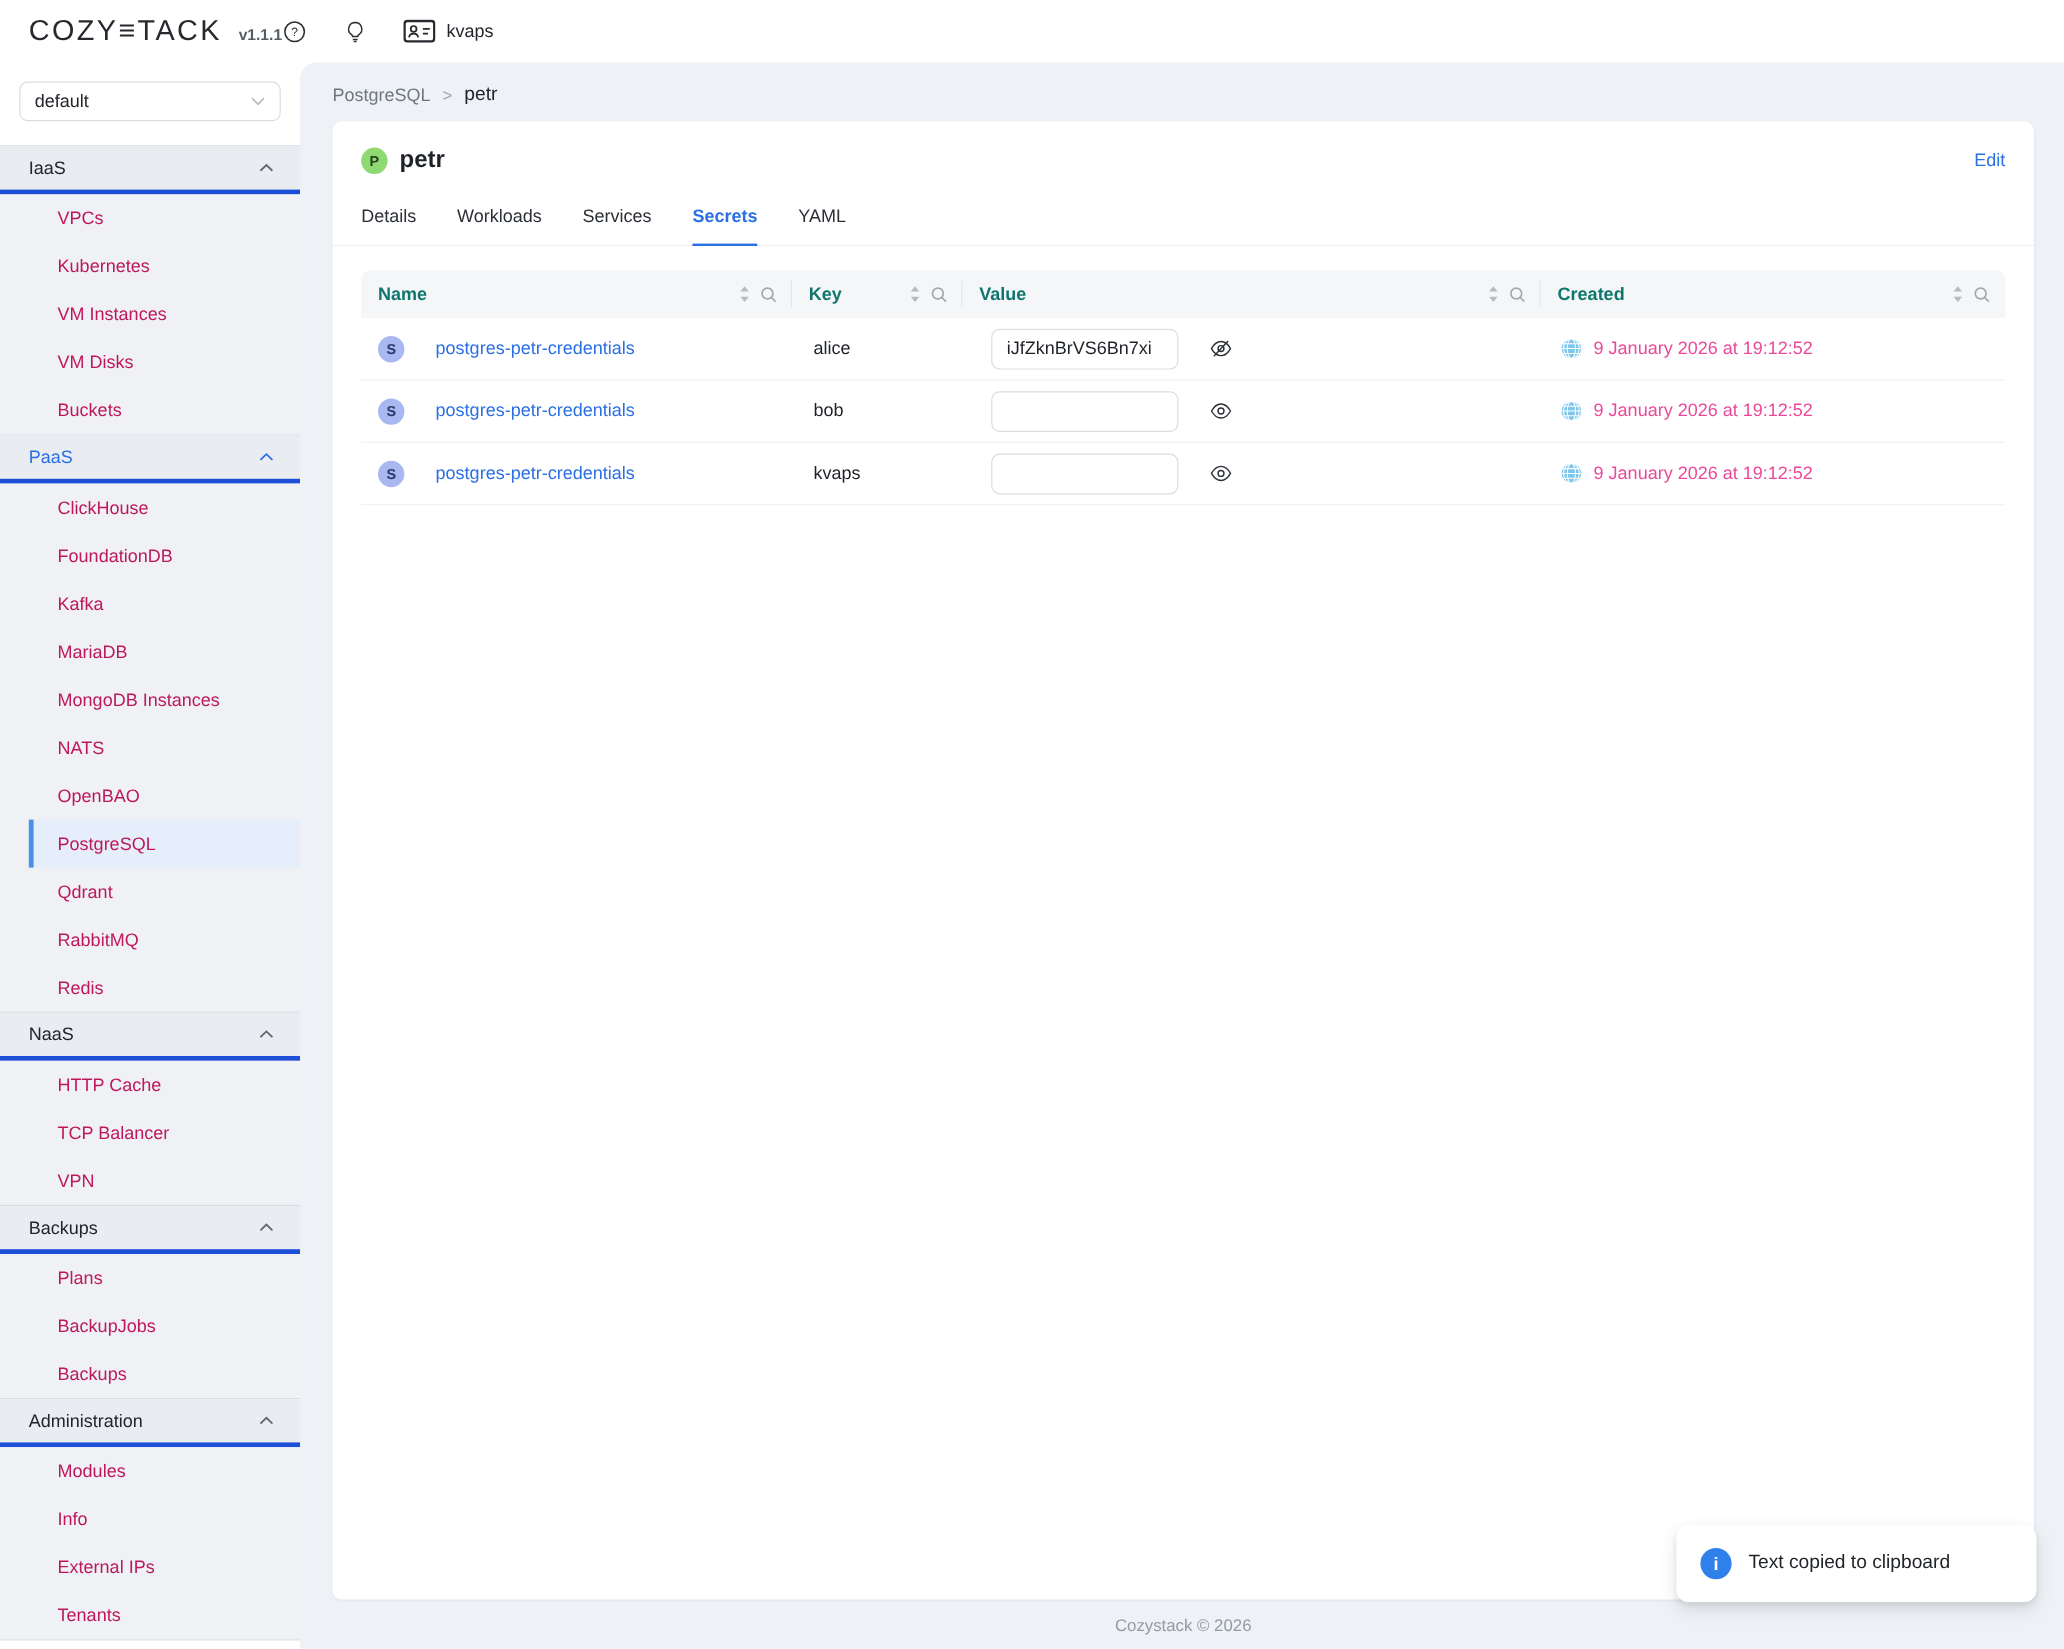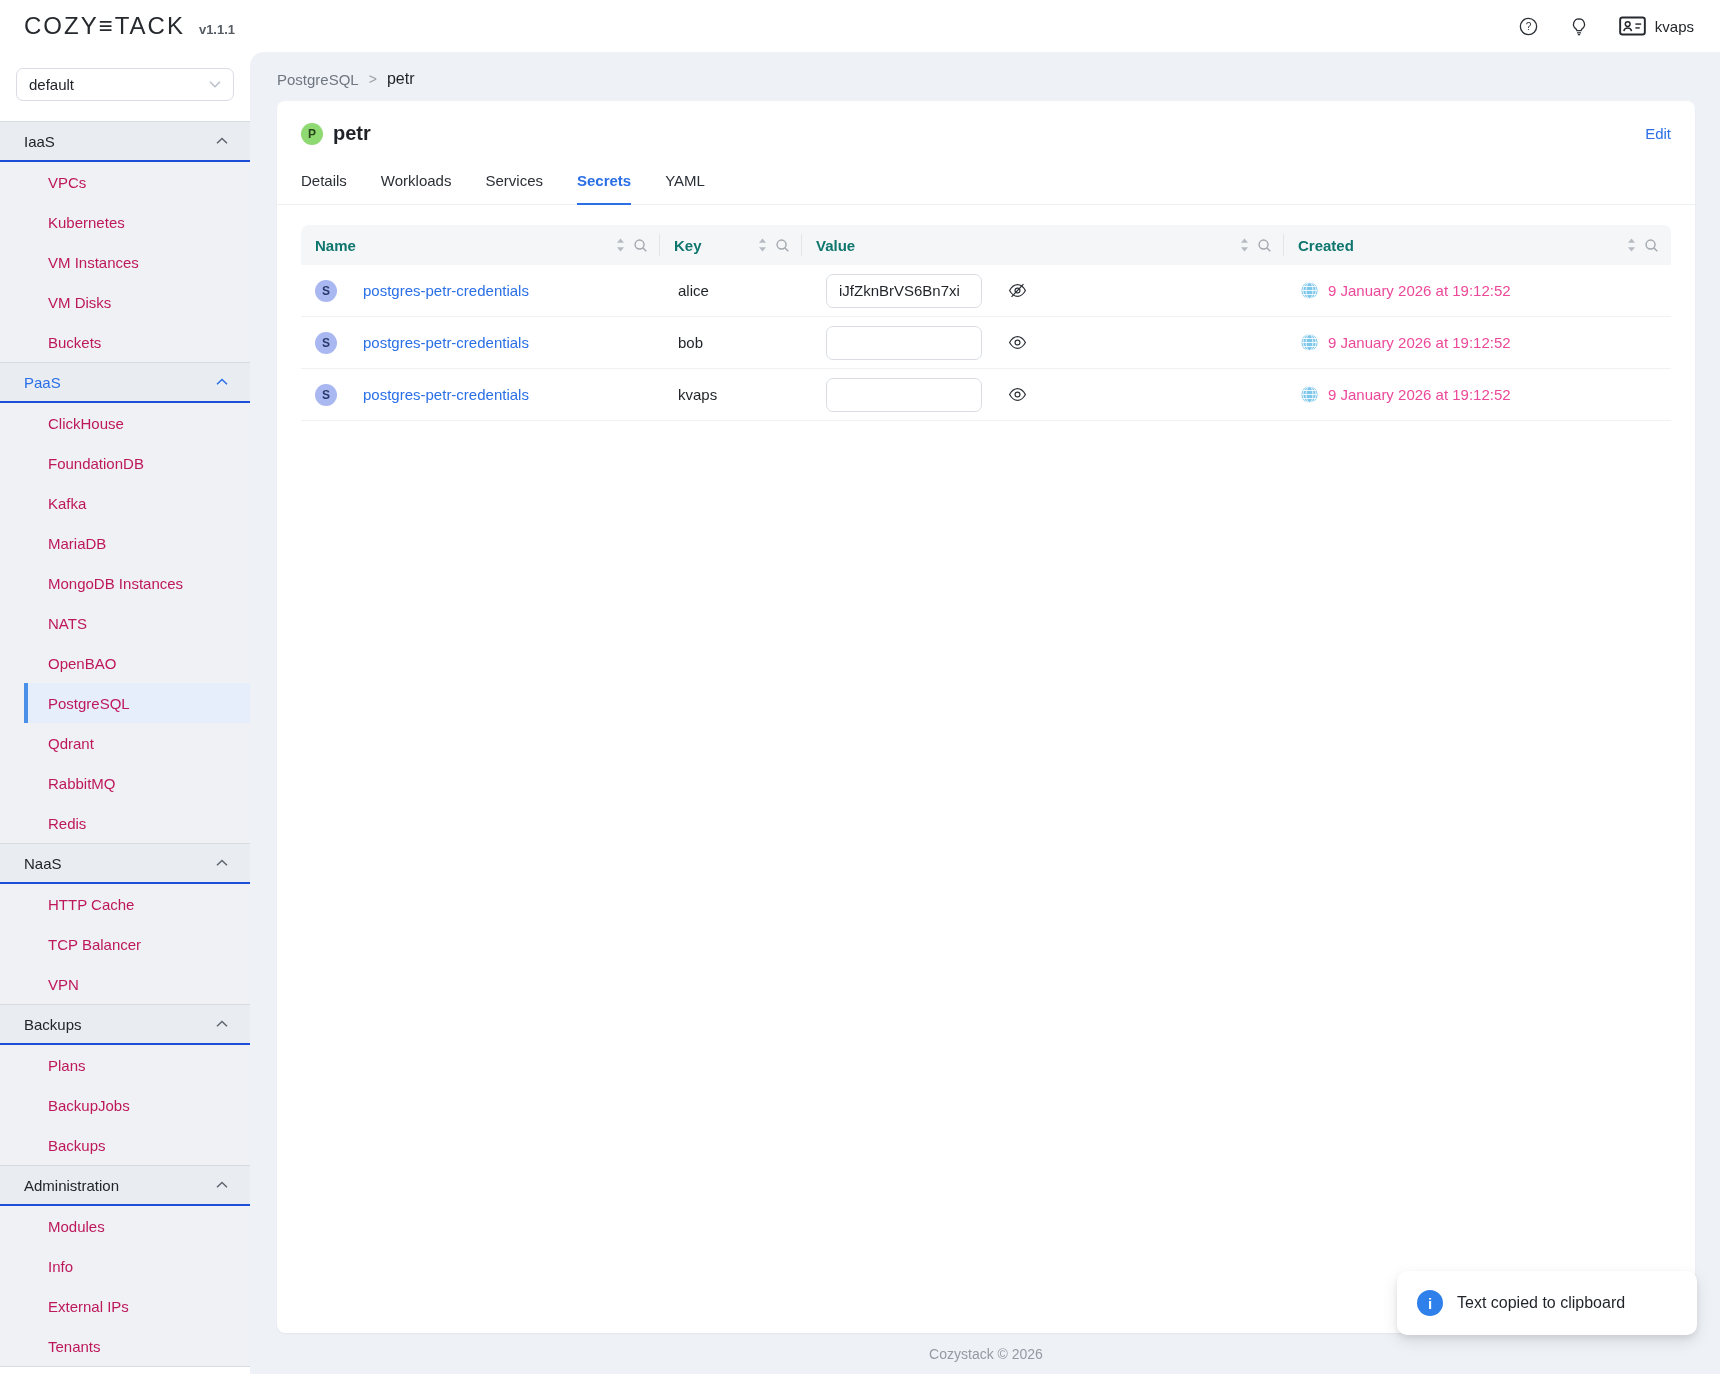--- a/index.html
+++ b/index.html
@@ -1,39 +1,39 @@
 <!DOCTYPE html>
 <html><head>
 <meta charset="utf-8">
 <title>Cozystack</title>
 <style>
   * { margin:0; padding:0; box-sizing:border-box; }
   html,body { width:1720px; height:1374px; overflow:hidden; }
   body { font-family:"Liberation Sans","DejaVu Sans",sans-serif; background:#ffffff; color:#22262b; }
 
   
-  .topbar { height:52px; background:#ffffff; display:flex; align-items:center; justify-content:space-between; padding:0 26px 0 24px; }
+  .topbar { height:52px; background:#ffffff; display:flex; align-items:center; padding:0 26px 0 24px; }
   .logo-wrap { display:flex; align-items:baseline; }
   .logo { font-size:24px; font-weight:500; letter-spacing:2px; color:#26292e; }
   .version { margin-left:14px; font-size:13px; font-weight:700; color:#565c64; }
   .topbar-right { display:flex; align-items:center; gap:30px; }
   .icon-btn { display:flex; align-items:center; justify-content:center; cursor:pointer; background:none; border:none; }
   .user-chip { display:flex; align-items:center; gap:9px; cursor:pointer; }
   .user-name { font-size:15px; color:#22262b; }
 
   
   .layout { display:flex; height:1322px; background:#ffffff; }
 
   
   .sidebar { width:250px; flex:0 0 250px; background:#ffffff; overflow:hidden; }
   .tenant-select-wrap { padding:16px 16px 20px 16px; background:#ffffff; }
   .tenant-select { height:33px; background:#fff; border:1px solid #d9dde3; border-radius:7px; display:flex; align-items:center; justify-content:space-between; padding:0 12px 0 12px; font-size:15px; color:#22262b; cursor:pointer; }
   .section { border-top:1px solid #d8dce2; }
   .section:last-child { border-bottom:1px solid #d8dce2; }
-  .section-header { height:40px; background:#e9edf2; border-bottom:2px solid #1d4ed8; display:flex; align-items:center; justify-content:space-between; padding:0 22px 0 24px; font-size:15px; color:#22262b; cursor:pointer; }
+  .section-header { height:40px; background:#e9edf2; border-bottom:4px solid #1d4ed8; display:flex; align-items:center; justify-content:space-between; padding:0 22px 0 24px; font-size:15px; color:#22262b; cursor:pointer; }
   .section.active-section .section-header .sh-label { color:#2a6fe6; }
   .section.active-section .section-header svg polyline { stroke:#2a6fe6; }
   .section-items { background:#eff1f4; }
   .side-item { height:40px; display:flex; align-items:center; padding-left:48px; font-size:15px; color:#be185d; cursor:pointer; }
   .side-item.active { background:#e7eefb; border-left:4px solid #4a90e8; margin-left:24px; padding-left:20px; }
 
   
   .main { flex:1; background:#eef1f6; border-top-left-radius:14px; padding:16px 25px 0 27px; display:flex; flex-direction:column; }
   .breadcrumb { display:flex; align-items:center; font-size:15px; margin:2px 0 13px 0; }
   .bc-parent { color:#6f7680; cursor:pointer; }

